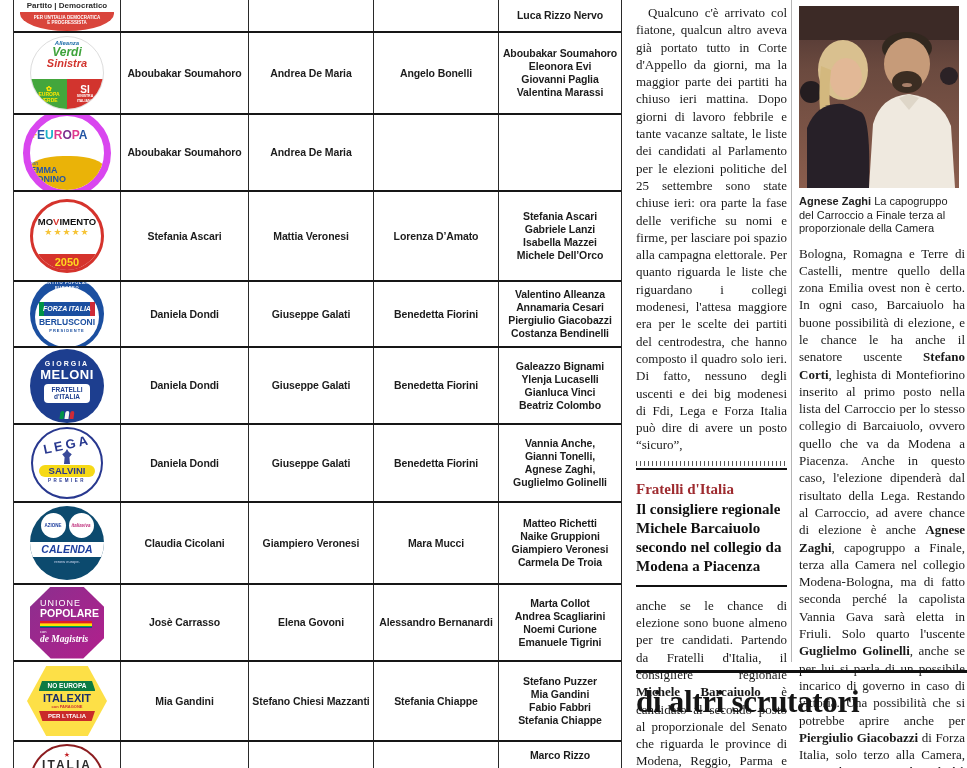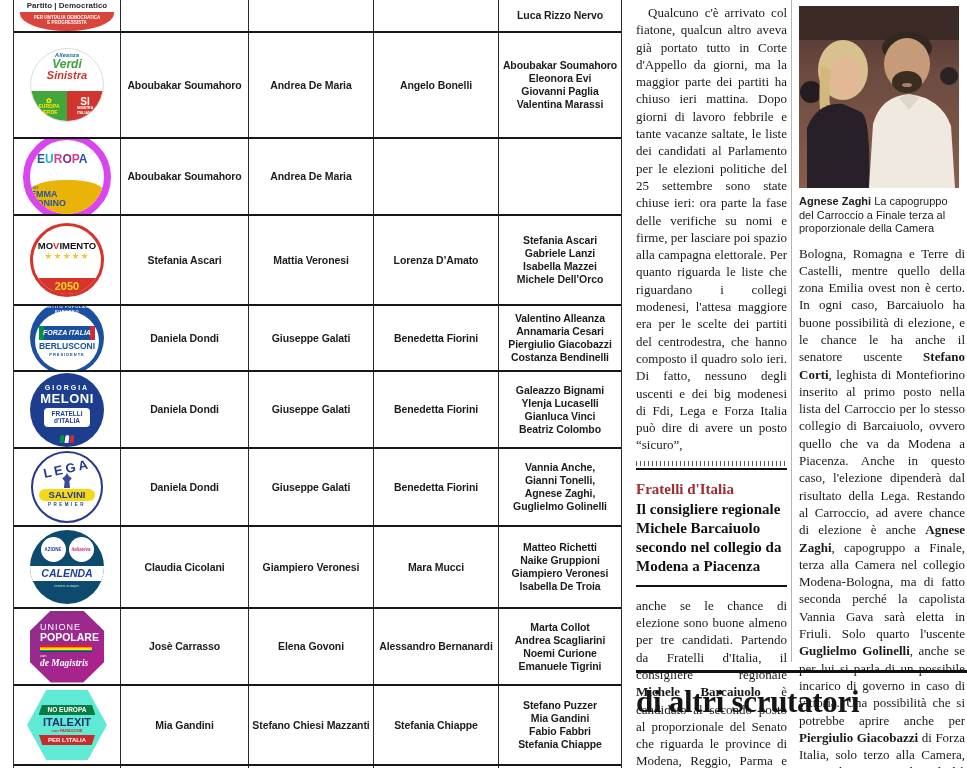--- a/index.html
+++ b/index.html
@@ -95,21 +95,21 @@
   .lg-up{width:74px;height:72px;background:linear-gradient(135deg,#8b2f8e,#b21f8c);
          clip-path:polygon(28% 0,72% 0,100% 28%,100% 72%,72% 100%,28% 100%,0 72%,0 28%);
          padding-top:11px;box-sizing:border-box;}
   .up-1{font:9px/10px "Liberation Sans",sans-serif;color:#fff;letter-spacing:1px;margin-left:10px;text-align:left;}
   .up-2{font:bold 10.5px/11px "Liberation Sans",sans-serif;color:#fff;margin-left:10px;text-align:left;}
   .up-rb{height:7px;width:52px;margin:2px 0 0 10px;
          background:linear-gradient(180deg,#e21e26 0 25%,#f7941d 25% 45%,#ffe200 45% 65%,#00a651 65% 85%,#2e3192 85%);}
   .up-con{font:4px/5px "Liberation Sans",sans-serif;color:#fff;margin-left:10px;text-align:left;padding-top:1px;}
   .up-dm{font:italic bold 9.5px/10px "Liberation Serif",serif;color:#fff;margin-left:10px;text-align:left;}
 
-  .lg-italexit{width:80px;height:70px;background:#5eead4;
+  .lg-italexit{width:80px;height:70px;background:#fde047;
                clip-path:polygon(24% 0,76% 0,100% 50%,76% 100%,24% 100%,0 50%);
                display:flex;flex-direction:column;align-items:center;justify-content:center;gap:2px;}
   .ix-top{background:#0c7b43;color:#fff;font:bold 6.5px/8px "Liberation Sans",sans-serif;padding:1px 9px;
           clip-path:polygon(6% 0,94% 0,100% 100%,0 100%);}
   .ix-n{font:bold 11px/11px "Liberation Sans",sans-serif;color:#1b2f6b;}
   .ix-cp{font:bold 4px/5px "Liberation Sans",sans-serif;color:#c33;}
   .ix-bot{background:#c92a2a;color:#fff;font:bold 6px/8px "Liberation Sans",sans-serif;padding:1px 9px;
           clip-path:polygon(0 0,100% 0,94% 100%,6% 100%);}
 
   .lg-italia{width:74px;height:74px;border-radius:50%;background:#fff;border:2px solid #8c1d20;
@@ -159,21 +159,21 @@
             </div>
           </div>
         </div>
         <div class="cell"></div>
         <div class="cell"></div>
         <div class="cell"></div>
         <div class="cell">
           <div class="cand">Luca Rizzo Nervo</div>
         </div>
       </div>
-      <div class="t-row" style="height: 106px;">
+      <div class="t-row" style="height: 82px;">
         <div class="cell logo-cell">
           <div class="logo lg-avs">
             <div class="avs-top">
               <div class="avs-a">Alleanza</div>
               <div class="avs-v">Verdi</div>
               <div class="avs-s">Sinistra</div>
             </div>
             <div class="avs-bot">
               <div class="avs-g">
                 <div class="avs-sun">✿</div>
@@ -345,21 +345,21 @@
         <div class="cell">
           <div class="cand">Giampiero Veronesi</div>
         </div>
         <div class="cell">
           <div class="cand">Mara Mucci</div>
         </div>
         <div class="cell">
           <div class="cand">Matteo Richetti</div>
           <div class="cand">Naike Gruppioni</div>
           <div class="cand">Giampiero Veronesi</div>
-          <div class="cand">Isabella De Troia</div>
+          <div class="cand">Carmela De Troia</div>
         </div>
       </div>
       <div class="t-row" style="height: 77px;">
         <div class="cell logo-cell">
           <div class="logo lg-up">
             <div class="up-1">UNIONE</div>
             <div class="up-2">POPOLARE</div>
             <div class="up-rb"></div>
             <div class="up-con">con</div>
             <div class="up-dm">de Magistris</div>

